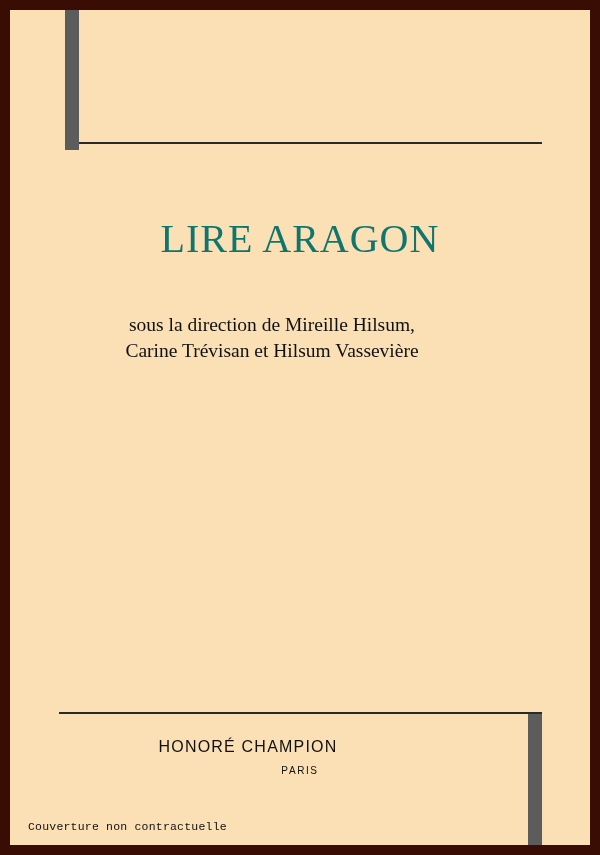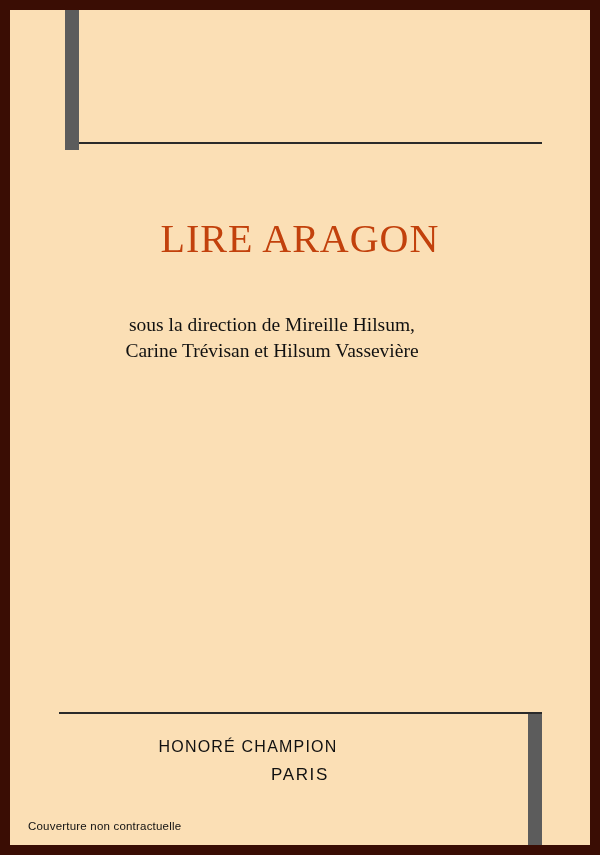--- a/index.html
+++ b/index.html
@@ -41,21 +41,21 @@
     background: #2a2a2a;
   }
   .title {
     position: absolute;
     left: 0;
     top: 205px;
     width: 580px;
     text-align: center;
     font-size: 40px;
     letter-spacing: 1px;
-    color: #c2410c;
+    color: #0f766e;
     font-family: "Liberation Serif", serif;
   }
   .authors {
     position: absolute;
     left: 0;
     top: 302px;
     width: 524px;
     text-align: center;
     font-size: 19.5px;
     line-height: 26px;
@@ -90,41 +90,41 @@
     letter-spacing: 1.2px;
     color: #111;
     font-family: "Liberation Sans", sans-serif;
   }
   .city {
     position: absolute;
     left: 0;
     top: 755px;
     width: 580px;
     text-align: center;
-    font-size: 17px;
+    font-size: 10px;
     letter-spacing: 1.6px;
     color: #111;
     font-family: "Liberation Sans", sans-serif;
   }
   
   .notice-band {
     position: absolute;
     left: 0;
     top: 800px;
     width: 212px;
     height: 35px;
     background: #fbdfb5;
   }
   .notice-text {
     position: absolute;
     left: 18px;
     top: 810px;
     font-size: 11.5px;
     color: #111;
-    font-family: Liberation Sans, sans-serif;
+    font-family: Liberation Mono, monospace;
     letter-spacing: 0.2px;
   }
 </style>
 </head>
 <body>
 
 <div class="page">
 
   <div class="top-bar-vert"></div>
   <div class="top-rule"></div>

